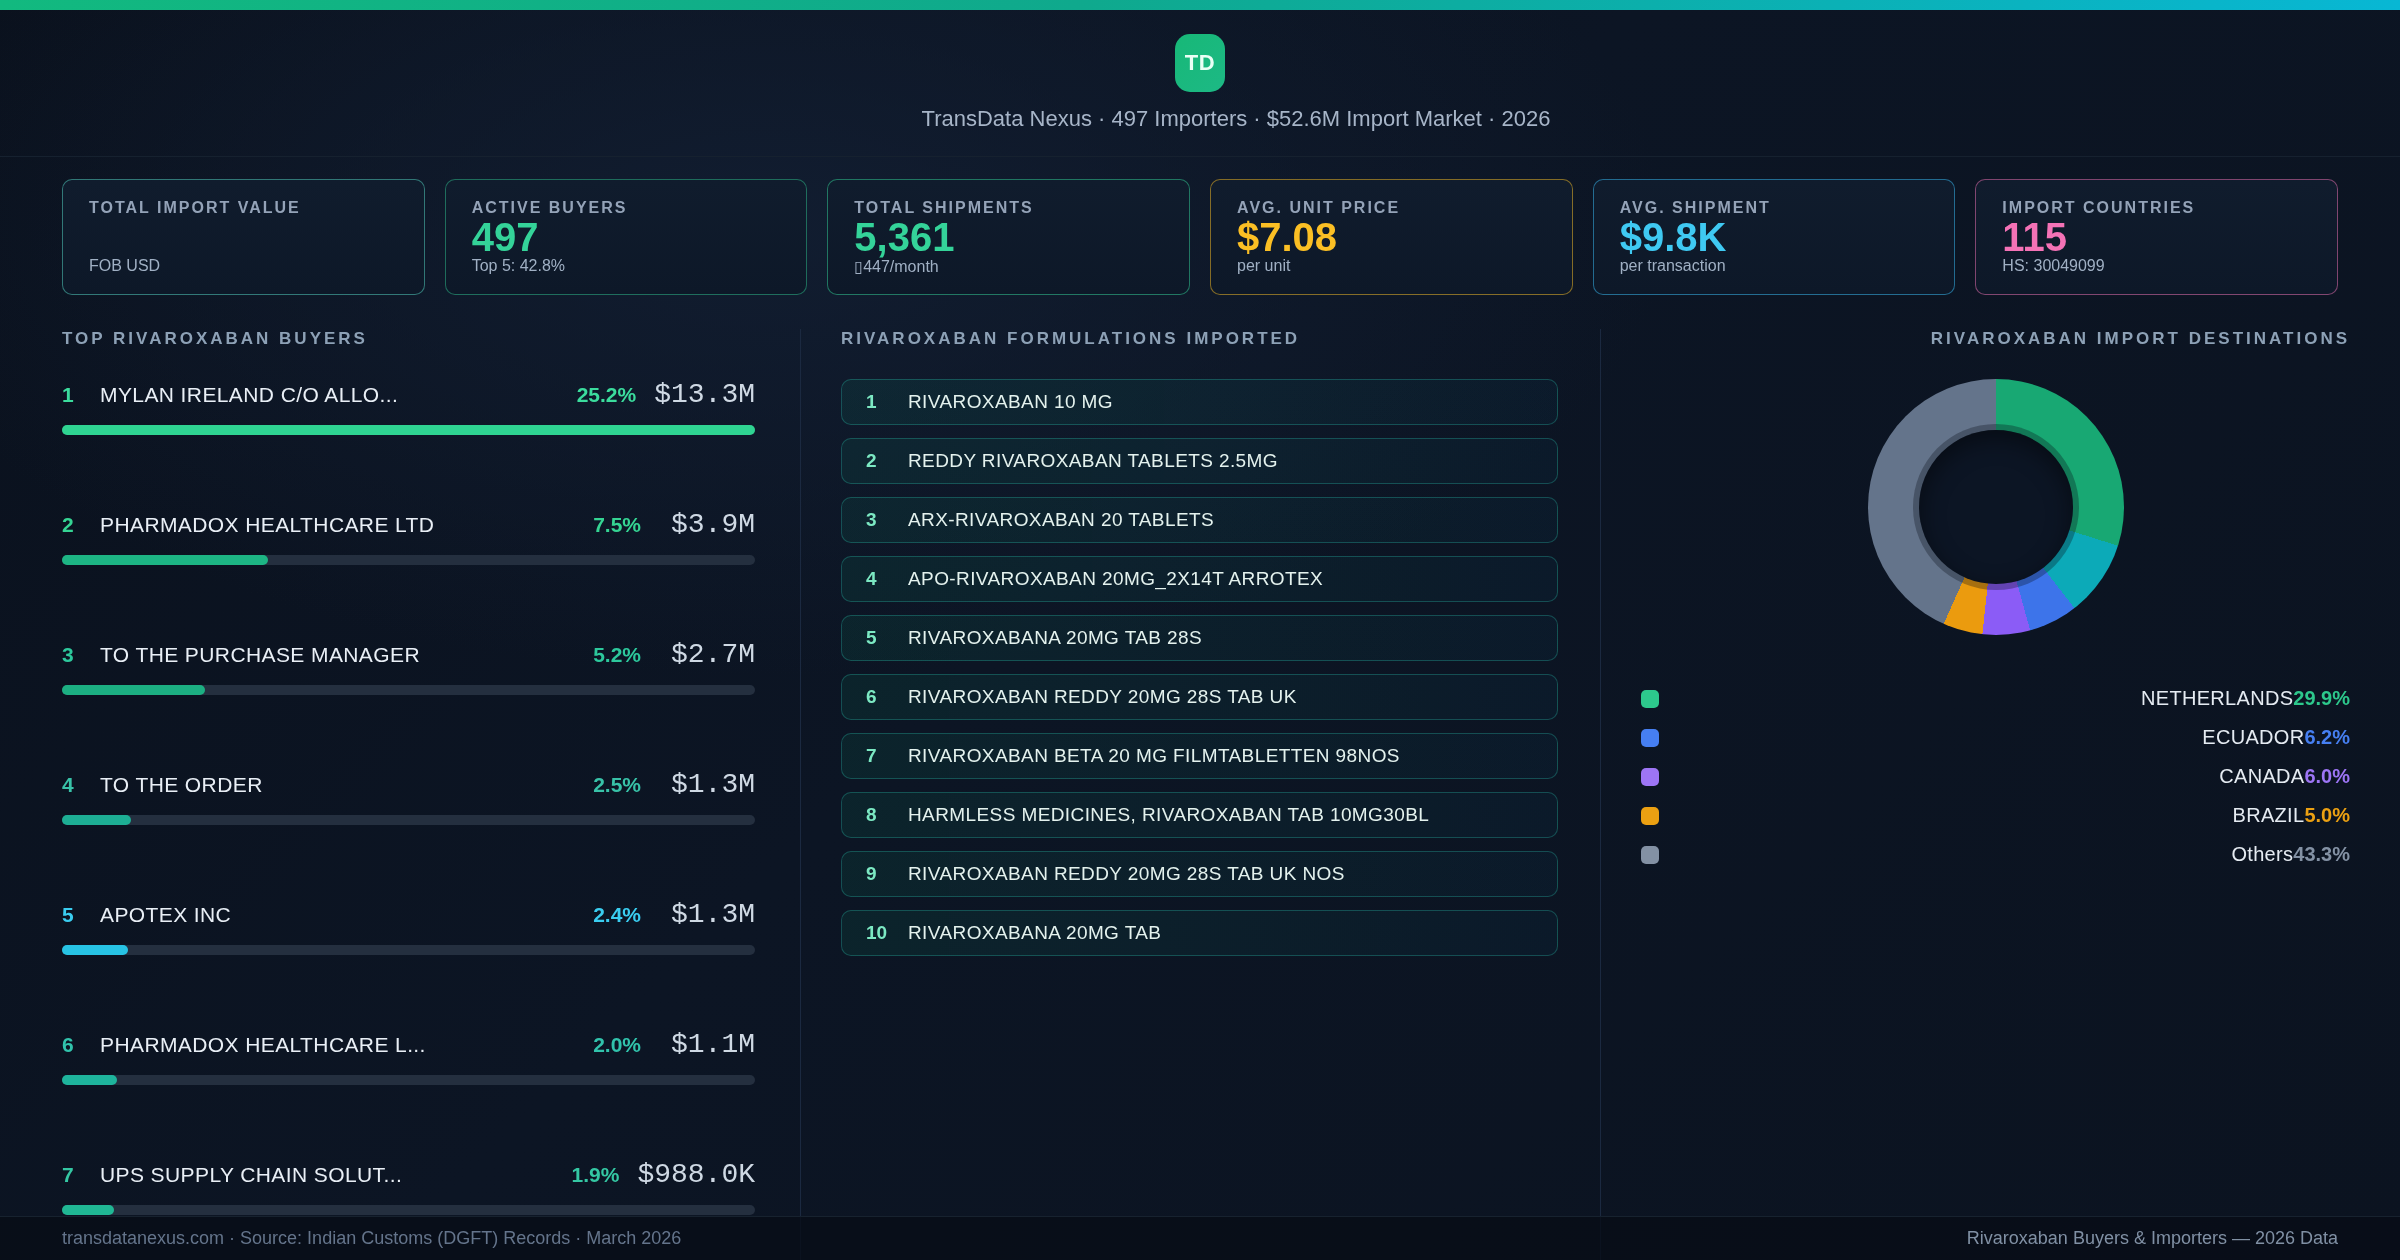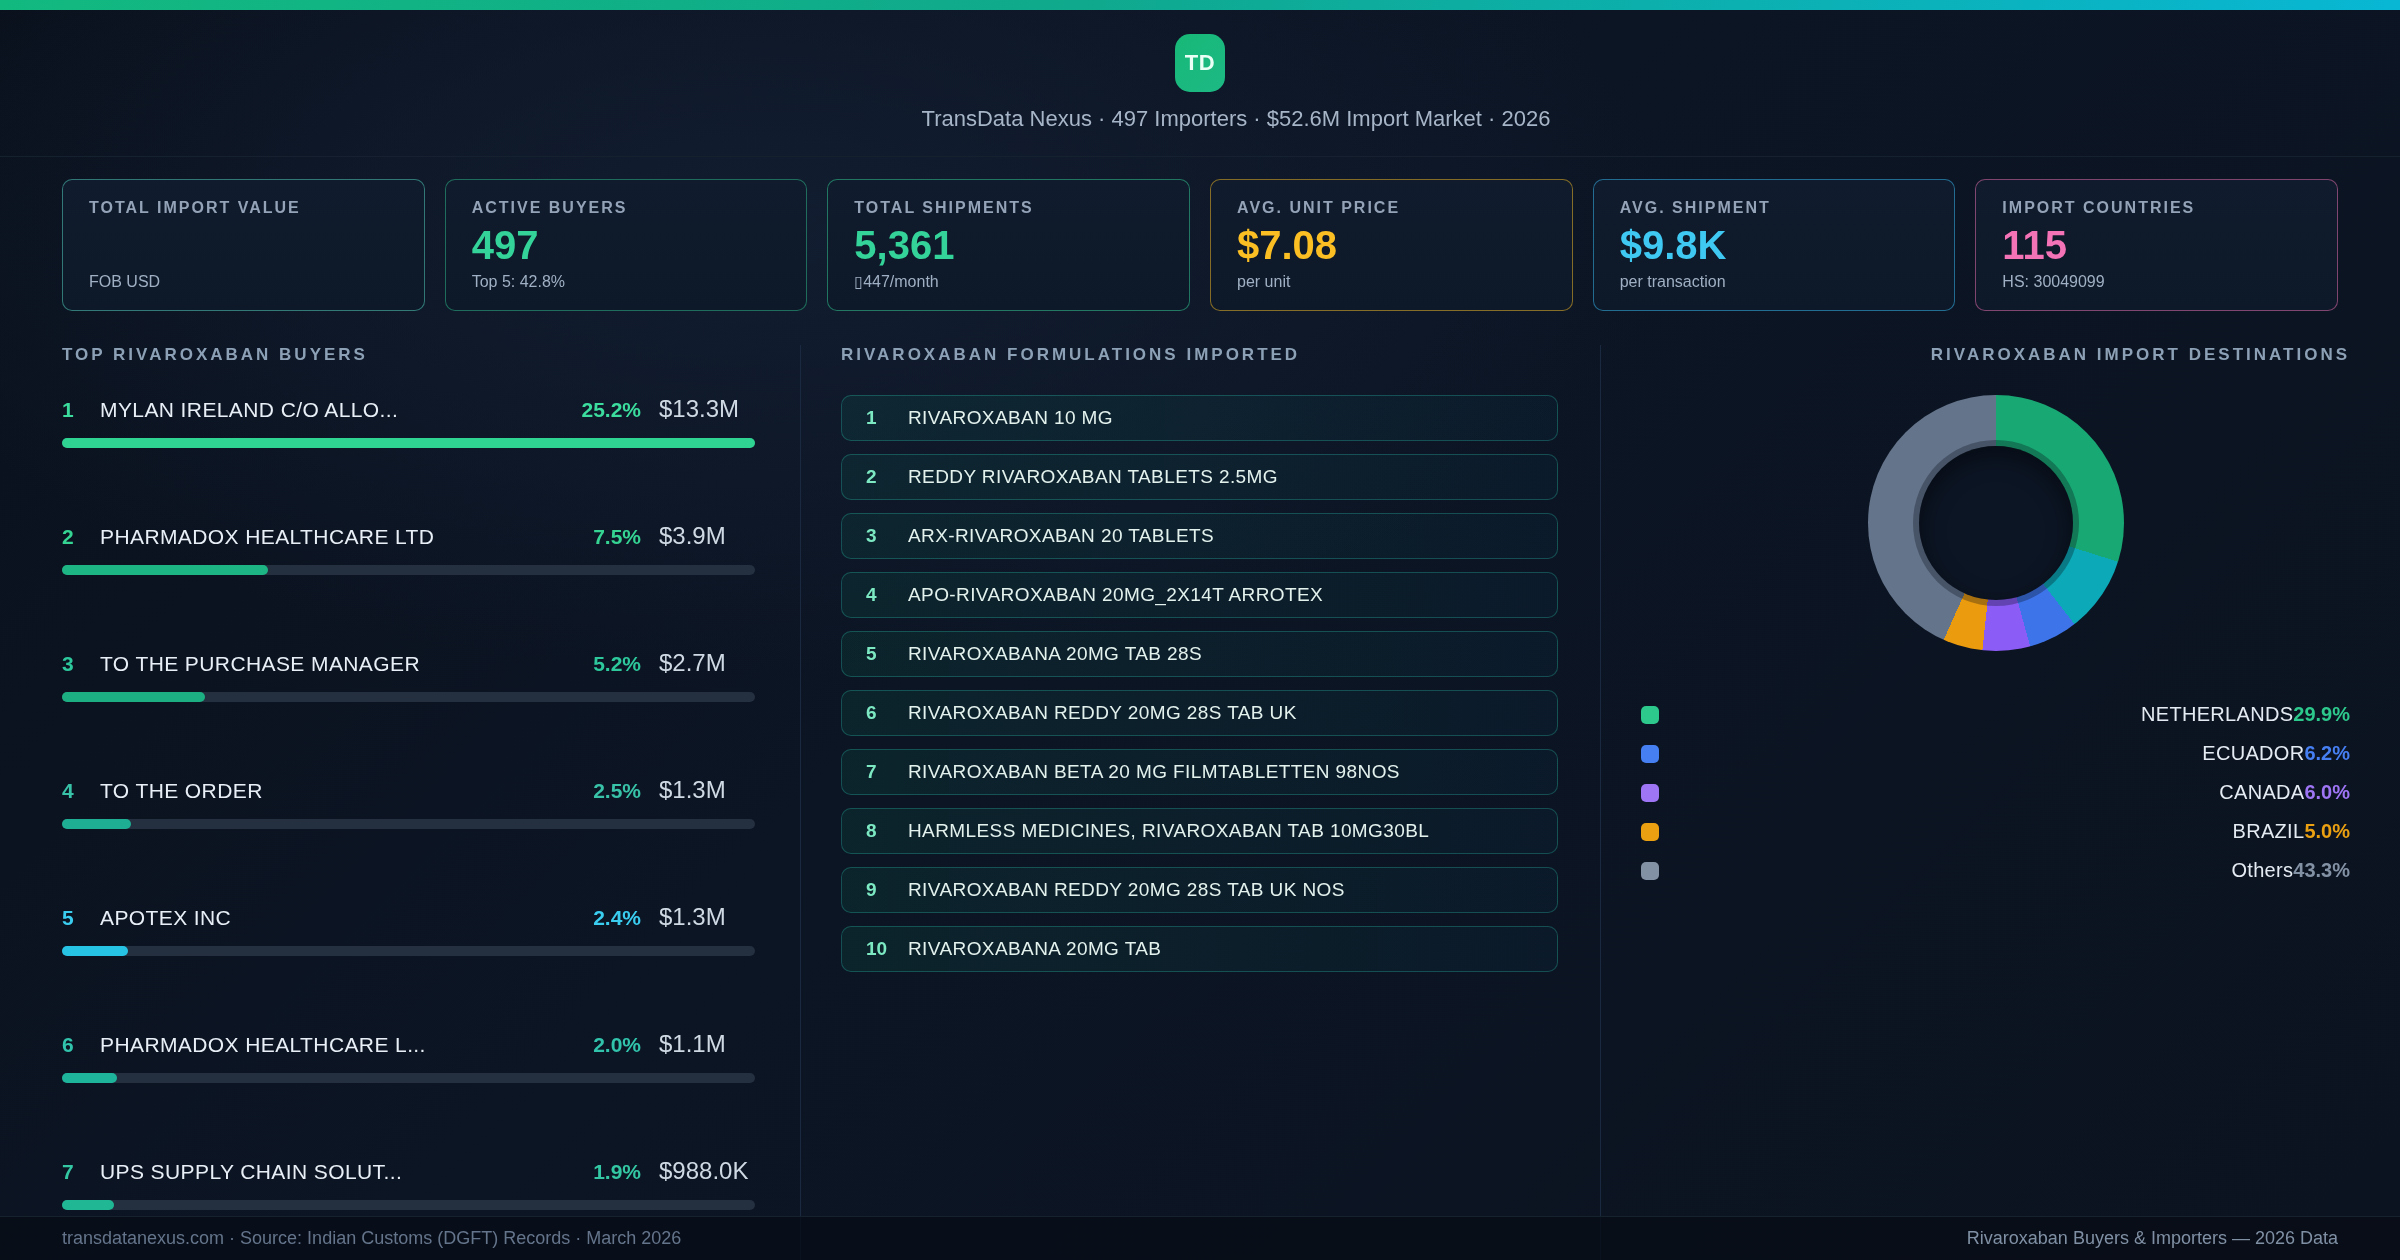--- a/index.html
+++ b/index.html
@@ -28,21 +28,21 @@
     background:linear-gradient(135deg,#17b877,#1db985);
     display:flex; align-items:center; justify-content:center;
     font-size:22px; font-weight:700; color:#eafff5; letter-spacing:0.5px;
   }
   .title{ font-size:40px; font-weight:600; color:#f2f6fb; letter-spacing:0.2px; }
   .subtitle{ margin-top:14px; font-size:22px; color:#a7b5c8; padding-left:72px; }
 
   
   .stats{ display:flex; gap:20px; padding:22px 62px 0 62px; }
   .stat-card{
-    flex:1; height:132px; border-radius:10px;
+    flex:1; height:116px; border-radius:10px;
     background:linear-gradient(180deg,#101c2d 0%, #0d1828 100%);
     border:1px solid #2dd4bf;
     padding:19px 26px; display:flex; flex-direction:column; justify-content:space-between;
   }
   .stat-label{ font-size:16px; font-weight:600; letter-spacing:2px; color:#94a3b8; }
   .stat-value{ font-size:40px; font-weight:600; line-height:1; }
   .stat-sub{ font-size:16px; color:#a0b0c4; }
 
   
   .content{ flex:1; min-height:0; display:grid; grid-template-columns:800px 800px 800px; padding-top:34px; }
@@ -52,21 +52,21 @@
   .col-formulations{ padding:0 42px 0 40px; }
   .col-destinations{ padding:0 50px 0 40px;text-align:right; }
   .panel-title{ font-size:17px; font-weight:600; letter-spacing:3px; color:#8da1b6; margin-bottom:30px; }
 
   
   .buyer-row{ margin-bottom:74px; }
   .buyer-head{ display:flex; align-items:baseline; font-size:21px; }
   .buyer-rank{ width:38px; font-weight:600; flex:none; }
   .buyer-name{ flex:1; color:#e9eff6; letter-spacing:0.4px; white-space:nowrap; overflow:hidden; }
   .buyer-pct{ font-weight:700; margin-left:14px; }
-  .buyer-value{ color:#cfd9e4; margin-left:18px; min-width:96px; font-size:24px; }
+  .buyer-value{ color:#cfd9e4; margin-left:18px; min-width:96px; text-align:right; font-size:28px;font-family:Liberation Mono, monospace; }
   .bar-track{ margin-top:15px; height:10px; border-radius:5px; background:#242f3f; position:relative; }
   .bar-fill{ position:absolute; left:0; top:0; bottom:0; border-radius:5px; }
 
   
   .form-item{
     height:46px; border-radius:10px; margin-bottom:13px;
     border:1px solid rgba(45,212,191,0.28);
     background:linear-gradient(90deg, rgba(16,185,129,0.09) 0%, rgba(8,145,178,0.05) 100%);
     display:flex; align-items:center; padding:0 24px; font-size:19px;
   }

